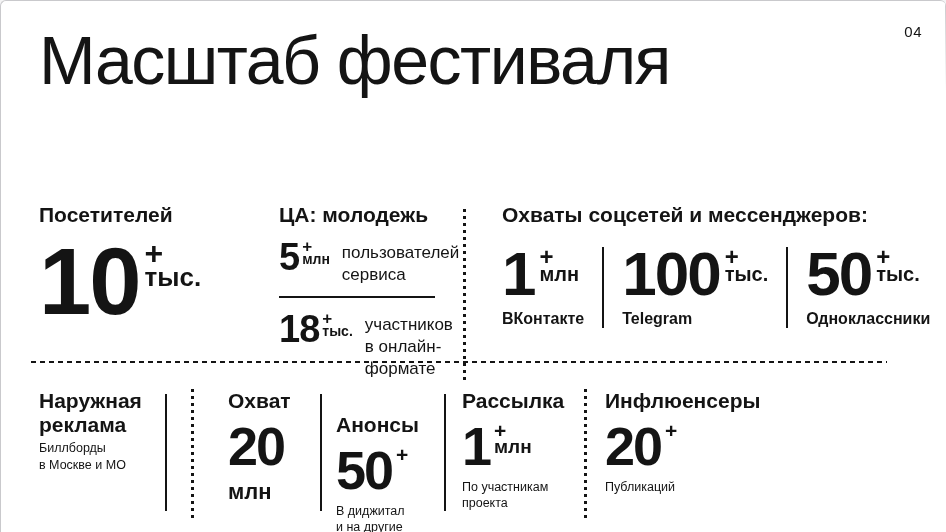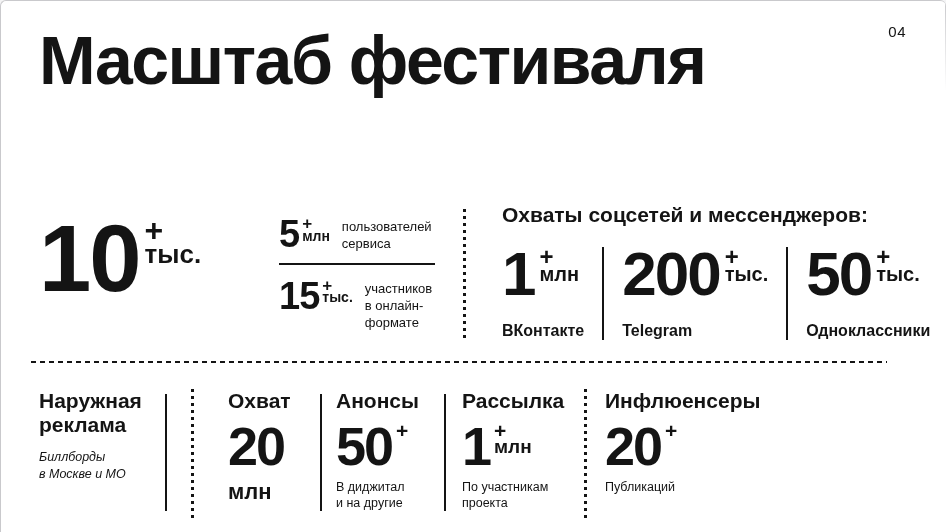--- a/index.html
+++ b/index.html
@@ -16,27 +16,27 @@
     overflow: hidden;
   }
   .slide::after {
     content: '';
     position: absolute; right: 0; top: 0;
     width: 1px; height: 90px;
     background: linear-gradient(#c9c9cc, rgba(201,201,204,0));
   }
 
   .page-num {
-    position: absolute; top: 22px; right: 40px;
+    position: absolute; top: 22px; right: 24px;
     font-size: 15px; letter-spacing: .5px;
   }
 
   h1.title {
     position: absolute; left: 38px; top: 24px;
-    font-size: 68px; font-weight: bold; letter-spacing: -1.5px;
+    font-size: 68px; font-weight: normal; letter-spacing: -1.5px;
     line-height: 1.05; white-space: nowrap;
   }
 
   
   .stat { display: inline-flex; align-items: flex-start; }
   .stat .num { font-weight: bold; line-height: .92; letter-spacing: -2px; }
   .stat .ps {
     display: flex; flex-direction: column; justify-content: space-between;
     padding: 2px 0 6px 5px;
   }
@@ -63,103 +63,105 @@
 
   
   .top-row { position: absolute; left: 38px; top: 202px; display: flex; align-items: stretch; }
   .label-lg { font-size: 21px; font-weight: bold; line-height: 1.1; }
 
   .visitors { width: 240px; }
   .visitors .stat { margin-top: 13px; }
 
   .audience { width: 156px; }
   .audience .row { display: flex; align-items: flex-start; margin-top: 13px; }
-  .audience .desc { font-size: 13px; line-height: 1.3; margin-left: 12px; padding-top: 3px; white-space: pre-line; }
+  .audience .desc { font-size: 17px; line-height: 1.3; margin-left: 12px; padding-top: 3px; white-space: pre-line; }
   .audience .sep { border-top: 2px solid #141414; margin-top: 10px; }
   .audience .row + .sep { margin-top: 10px; }
 
   .v-dotted {
     width: 3px; align-self: stretch;
     background: repeating-linear-gradient(180deg, #141414 0 3px, transparent 3px 7px);
   }
   .top-row .v-dotted { margin: 6px 36px 0 28px; }
 
   .social .stats { display: flex; align-items: stretch; margin-top: 19px; }
   .v-solid { width: 2px; background: #141414; }
   .social .v-solid { margin: 2px 18px 0 18px; }
-  .sstat .slabel { font-size: 16px; font-weight: bold; margin-top: 20px; }
+  .sstat .slabel { font-size: 16px; font-weight: bold; margin-top: 8px; }
 
   
   .h-dashed {
     position: absolute; left: 30px; top: 360px;
     width: 856px; height: 2px;
     background: repeating-linear-gradient(90deg, #141414 0 5px, transparent 5px 9px);
   }
 
   
   .bottom-row { position: absolute; left: 38px; top: 388px; height: 132px; display: flex; align-items: stretch; }
   .bblock .btitle { font-size: 21px; font-weight: bold; line-height: 1.12; white-space: pre-line; }
   .bblock .desc { font-size: 12.5px; line-height: 1.32; white-space: pre-line; }
   .bblock .stat { margin-top: 8px; }
-  .bblock .desc.under-title { margin-top: 13px; font-style: italic; }
+  .bblock .desc.under-title { margin-top: 4px; }
   .bblock .desc.under-stat { margin-top: 7px; }
   .reach-unit { font-size: 22px; font-weight: bold; margin-top: 7px; }
 
   .b-outdoor { width: 112px; }
   .b-posters { width: 136px; }
   .b-reach   { width: 66px; }
-  .b-ann     { width: 92px; }
+  .b-ann     { width: 92px; margin-top: 24px; }
   .b-mail    { width: 102px; }
 
   .bottom-row .v-solid  { margin-top: 5px; margin-bottom: 10px; }
   .div-1 { margin-left: 14px; margin-right: 16px; }
   .div-2 { margin-left: 8px;  margin-right: 34px; }
   .div-3 { margin-left: 26px; margin-right: 14px; }
   .div-4 { margin-left: 16px; margin-right: 16px; }
   .div-5 { margin-left: 20px; margin-right: 18px; }
 </style>
 </head>
 <body>
 
 <div class="slide">
 
   <div class="page-num">04</div>
   <h1 class="title">Масштаб фестиваля</h1>
 
   <div class="top-row">
 
     <section class="visitors">
+      <div class="label-lg">Посетителей</div>
       <div class="stat xl">
         <span class="num">10</span>
         <span class="ps">
           <span class="plus">+</span>
           <span class="unit">тыс.</span>
         </span>
       </div>
     </section>
 
     <section class="audience">
+      <div class="label-lg">ЦА: молодежь</div>
 
       <div class="row">
         <div class="stat sm">
           <span class="num">5</span>
           <span class="ps">
             <span class="plus">+</span>
             <span class="unit">млн</span>
           </span>
         </div>
         <div class="desc">пользователей
 сервиса</div>
       </div>
 
       <div class="sep"></div>
 
       <div class="row">
         <div class="stat sm">
-          <span class="num">15</span>
+          <span class="num">18</span>
           <span class="ps">
             <span class="plus">+</span>
             <span class="unit">тыс.</span>
           </span>
         </div>
         <div class="desc">участников
 в онлайн-формате</div>
       </div>
     </section>
 
@@ -177,21 +179,21 @@
               <span class="unit">млн</span>
             </span>
           </div>
           <div class="slabel">ВКонтакте</div>
         </div>
 
         <div class="v-solid"></div>
 
         <div class="sstat">
           <div class="stat md">
-            <span class="num">200</span>
+            <span class="num">100</span>
             <span class="ps">
               <span class="plus">+</span>
               <span class="unit">тыс.</span>
             </span>
           </div>
           <div class="slabel">Telegram</div>
         </div>
 
         <div class="v-solid"></div>
 

